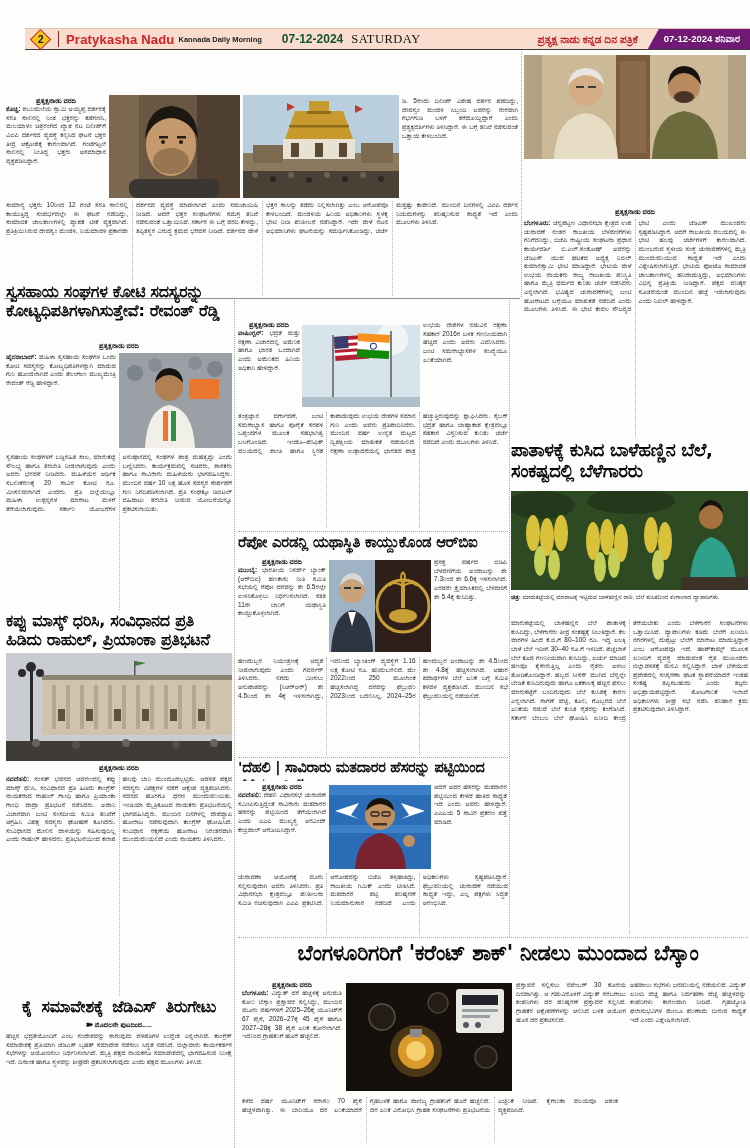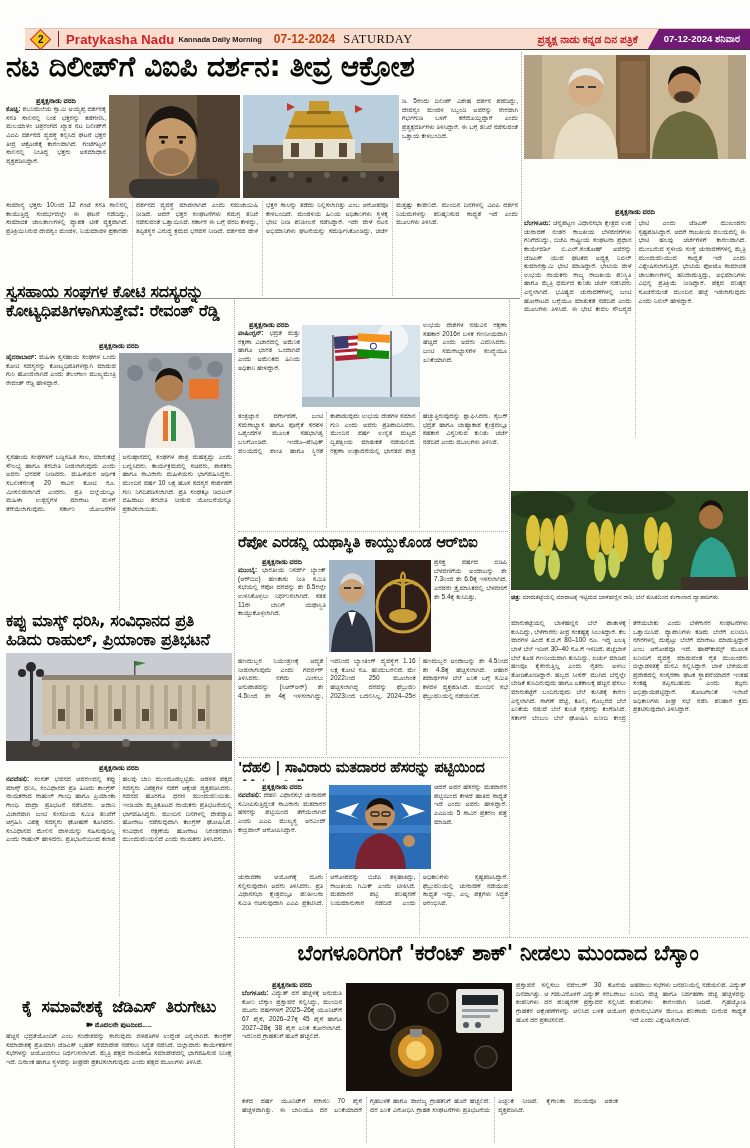--- a/index.html
+++ b/index.html
@@ -10,21 +10,21 @@
   .masthead{position:absolute;left:25px;top:28px;width:725px;height:20px;background:#f8dcce;
             border-top:1px solid #e4c2b2;border-bottom:1.5px solid #3b3b3b;
             display:flex;align-items:center;}
   .badge-wrap{width:30px;display:flex;justify-content:center;}
   .badge{width:13px;height:13px;background:#f6c51d;border:1.6px solid #c2252b;transform:rotate(45deg);
          display:flex;align-items:center;justify-content:center;}
   .badge span{transform:rotate(-45deg);font-size:10px;font-weight:800;color:#111;}
   .mh-div{width:1px;height:16px;background:#7a2a22;margin:0 7px 0 3px;}
   .brand{color:#d21f26;font-weight:800;font-size:13px;letter-spacing:.2px;white-space:nowrap;}
   .tagline{color:#222;font-size:7.5px;font-weight:600;margin-left:4px;white-space:nowrap;}
-  .mh-date{color:#c2410c;font-weight:800;font-size:12px;margin-left:12px;white-space:nowrap;}
+  .mh-date{color:#14532d;font-weight:800;font-size:12px;margin-left:20px;white-space:nowrap;}
   .mh-day{color:#141414;font-family:"Liberation Serif",serif;font-size:12.5px;margin-left:8px;letter-spacing:.5px;white-space:nowrap;}
   .mh-kn{color:#c21d24;font-weight:700;font-size:10.5px;margin-left:auto;margin-right:10px;white-space:nowrap;}
   .ribbon{height:20px;background:#701a75;color:#fff;display:flex;align-items:center;
           padding:0 10px 0 16px;clip-path:polygon(11px 0,100% 0,100% 100%,0 100%);}
   .ribbon span{font-size:9.5px;font-weight:700;white-space:nowrap;}
   
   .hl{font-weight:800;color:#0a0a0a;line-height:1.16;letter-spacing:-.3px;overflow:hidden;
       font-family:"DejaVu Sans",sans-serif;}
   .body{font-size:6.5px;line-height:1.33;text-align:justify;color:#1d1d1d;overflow:hidden;}
   .cols2{column-count:2;column-gap:7px;column-rule:1px dotted #b3b3b3;}
@@ -57,21 +57,20 @@
     <span class="brand">Pratykasha Nadu</span>
     <span class="tagline">Kannada Daily Morning</span>
     <span class="mh-date">07-12-2024</span>
     <span class="mh-day">SATURDAY</span>
     <span class="mh-kn">ಪ್ರತ್ಯಕ್ಷ ನಾಡು ಕನ್ನಡ ದಿನ ಪತ್ರಿಕೆ</span>
     <div class="ribbon">
       <span>07-12-2024 ಶನಿವಾರ</span>
     </div>
   </div>
 
-  <div class="abs hl" style="left:6px;top:51px;width:512px;height:44px;font-size:28px;">ನಟ ದಿಲೀಪ್‌ಗೆ ವಿಐಪಿ ದರ್ಶನ: ತೀವ್ರ ಆಕ್ರೋಶ</div>
 
   <div class="abs" style="left:6px;top:97px;width:100px;height:101px;">
     <div class="byline">ಪ್ರತ್ಯಕ್ಷನಾಡು ವರದಿ</div>
     <div class="body"><b class="dl">ಕೊಚ್ಚಿ:</b>
       <span>ಶಬರಿಮಲೆಯ ಸ್ವಾಮಿ ಅಯ್ಯಪ್ಪ ದರ್ಶನಕ್ಕೆ ಸರತಿ ಸಾಲಿನಲ್ಲಿ ನಿಂತ ಭಕ್ತರನ್ನು ಕಡೆಗಣಿಸಿ, ಮಲಯಾಳಂ ಚಿತ್ರರಂಗದ ಖ್ಯಾತ ನಟ ದಿಲೀಪ್‌ಗೆ ವಿಐಪಿ ದರ್ಶನದ ವ್ಯವಸ್ಥೆ ಕಲ್ಪಿಸಿದ ಘಟನೆ ಭಕ್ತರ ತೀವ್ರ ಆಕ್ರೋಶಕ್ಕೆ ಕಾರಣವಾಗಿದೆ. ಗಂಟೆಗಟ್ಟಲೆ ಸಾಲಿನಲ್ಲಿ ನಿಂತಿದ್ದ ಭಕ್ತರು ಅಸಮಾಧಾನ ವ್ಯಕ್ತಪಡಿಸಿದ್ದಾರೆ.</span></div>
   </div>
 
   <div class="photo" style="left:109px;top:95px;width:131px;height:103px;">
     <svg viewBox="0 0 131 103" preserveAspectRatio="none">
       <rect width="131" height="103" fill="#6a5743"></rect>
@@ -142,20 +141,21 @@
       <ellipse cx="160" cy="42" rx="10" ry="6" fill="#2a211a" opacity="0.8"></ellipse>
       <path d="M128,104 Q130,60 160,56 Q192,60 194,104 Z" fill="#6b6b3e"></path>
     </svg>
   </div>
   <div class="abs byline" style="left:524px;top:208px;width:222px;">ಪ್ರತ್ಯಕ್ಷನಾಡು ವರದಿ</div>
   <div class="abs body cols2" style="left:524px;top:219px;width:222px;height:218px;">
     <b class="dl">ಬೆಂಗಳೂರು:</b>
     <span>ಚನ್ನಪಟ್ಟಣ ವಿಧಾನಸಭಾ ಕ್ಷೇತ್ರದ ಉಪ ಚುನಾವಣೆ ನಂತರ ರಾಜಕೀಯ ಬೆಳವಣಿಗೆಗಳು ಗರಿಗೆದರಿದ್ದು, ಬಿಜೆಪಿ ರಾಷ್ಟ್ರೀಯ ಸಂಘಟನಾ ಪ್ರಧಾನ ಕಾರ್ಯದರ್ಶಿ ಬಿ.ಎಲ್.ಸಂತೋಷ್ ಅವರನ್ನು ಜೆಡಿಎಸ್ ಯುವ ಘಟಕದ ಅಧ್ಯಕ್ಷ ನಿಖಿಲ್ ಕುಮಾರಸ್ವಾಮಿ ಭೇಟಿ ಮಾಡಿದ್ದಾರೆ. ಭೇಟಿಯ ವೇಳೆ ಉಭಯ ನಾಯಕರು ರಾಜ್ಯ ರಾಜಕೀಯ ಪರಿಸ್ಥಿತಿ ಹಾಗೂ ಮೈತ್ರಿ ಧರ್ಮದ ಕುರಿತು ಚರ್ಚೆ ನಡೆಸಿದರು ಎನ್ನಲಾಗಿದೆ. ಭವಿಷ್ಯದ ಚುನಾವಣೆಗಳಲ್ಲಿ ಜಂಟಿ ಹೋರಾಟದ ಬಗ್ಗೆಯೂ ಮಾತುಕತೆ ನಡೆದಿದೆ ಎಂದು ಮೂಲಗಳು ತಿಳಿಸಿವೆ. ಈ ಭೇಟಿ ಕೇವಲ ಸೌಜನ್ಯದ ಭೇಟಿ ಎಂದು ಜೆಡಿಎಸ್ ಮುಖಂಡರು ಸ್ಪಷ್ಟಪಡಿಸಿದ್ದಾರೆ. ಆದರೆ ರಾಜಕೀಯ ವಲಯದಲ್ಲಿ ಈ ಭೇಟಿ ಹಲವು ಚರ್ಚೆಗಳಿಗೆ ಕಾರಣವಾಗಿದೆ. ಮುಂಬರುವ ಸ್ಥಳೀಯ ಸಂಸ್ಥೆ ಚುನಾವಣೆಗಳಲ್ಲಿ ಮೈತ್ರಿ ಮುಂದುವರಿಯುವ ಸಾಧ್ಯತೆ ಇದೆ ಎಂದು ವಿಶ್ಲೇಷಿಸಲಾಗುತ್ತಿದೆ. ಭೇಟಿಯ ಫೋಟೊ ಸಾಮಾಜಿಕ ಜಾಲತಾಣಗಳಲ್ಲಿ ಹರಿದಾಡುತ್ತಿದ್ದು, ಅಭಿಮಾನಿಗಳು ವಿಭಿನ್ನ ಪ್ರತಿಕ್ರಿಯೆ ನೀಡಿದ್ದಾರೆ. ಪಕ್ಷದ ವರಿಷ್ಠರ ಸೂಚನೆಯಂತೆ ಮುಂದಿನ ಹೆಜ್ಜೆ ಇಡಲಾಗುವುದು ಎಂದು ನಿಖಿಲ್ ಹೇಳಿದ್ದಾರೆ.</span>
   </div>
 
+  <div class="abs hl" style="left:511px;top:440px;width:237px;height:48px;font-size:18px;">ಪಾತಾಳಕ್ಕೆ ಕುಸಿದ ಬಾಳೆಹಣ್ಣಿನ ಬೆಲೆ, ಸಂಕಷ್ಟದಲ್ಲಿ ಬೆಳೆಗಾರರು</div>
   <div class="photo" style="left:511px;top:491px;width:237px;height:99px;">
     <svg viewBox="0 0 237 99" preserveAspectRatio="none">
       <rect width="237" height="99" fill="#2e4a22"></rect>
       <ellipse cx="30" cy="14" rx="34" ry="14" fill="#24391b"></ellipse>
       <ellipse cx="120" cy="10" rx="44" ry="13" fill="#24391b"></ellipse>
       <g fill="#d9c23a">
         <ellipse cx="22" cy="42" rx="7" ry="18"></ellipse>
           <ellipse cx="36" cy="46" rx="7" ry="19"></ellipse>
           <ellipse cx="50" cy="42" rx="7" ry="18"></ellipse>
         <ellipse cx="82" cy="50" rx="7" ry="19"></ellipse>

